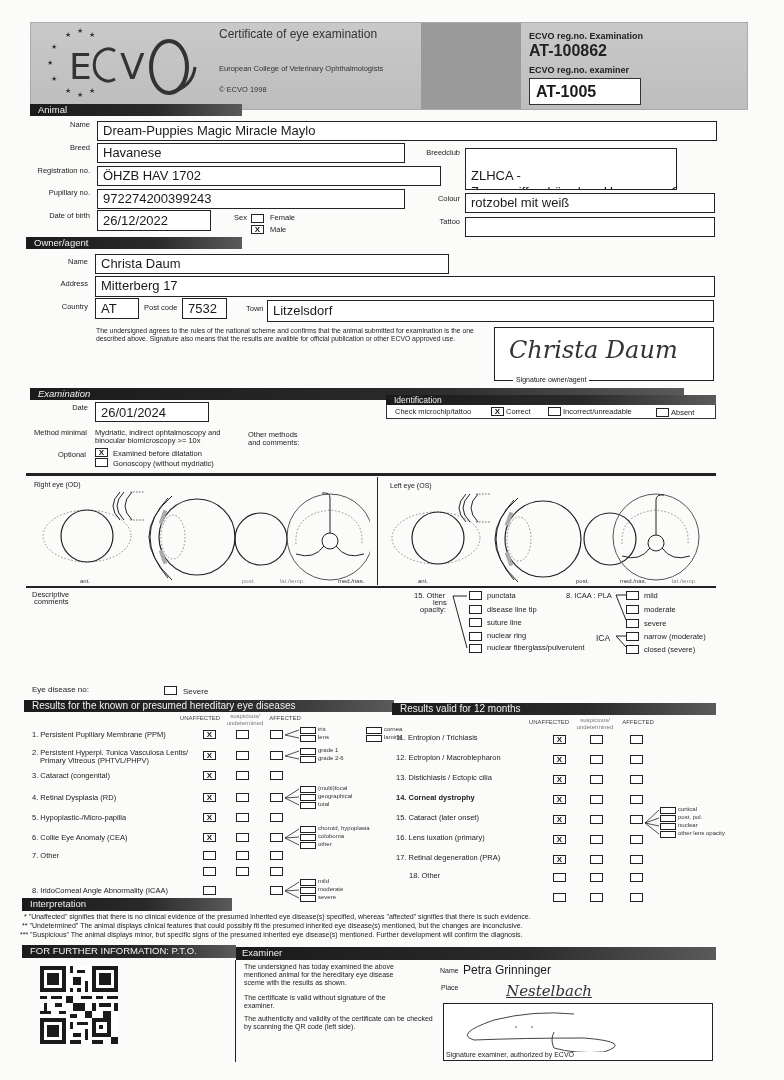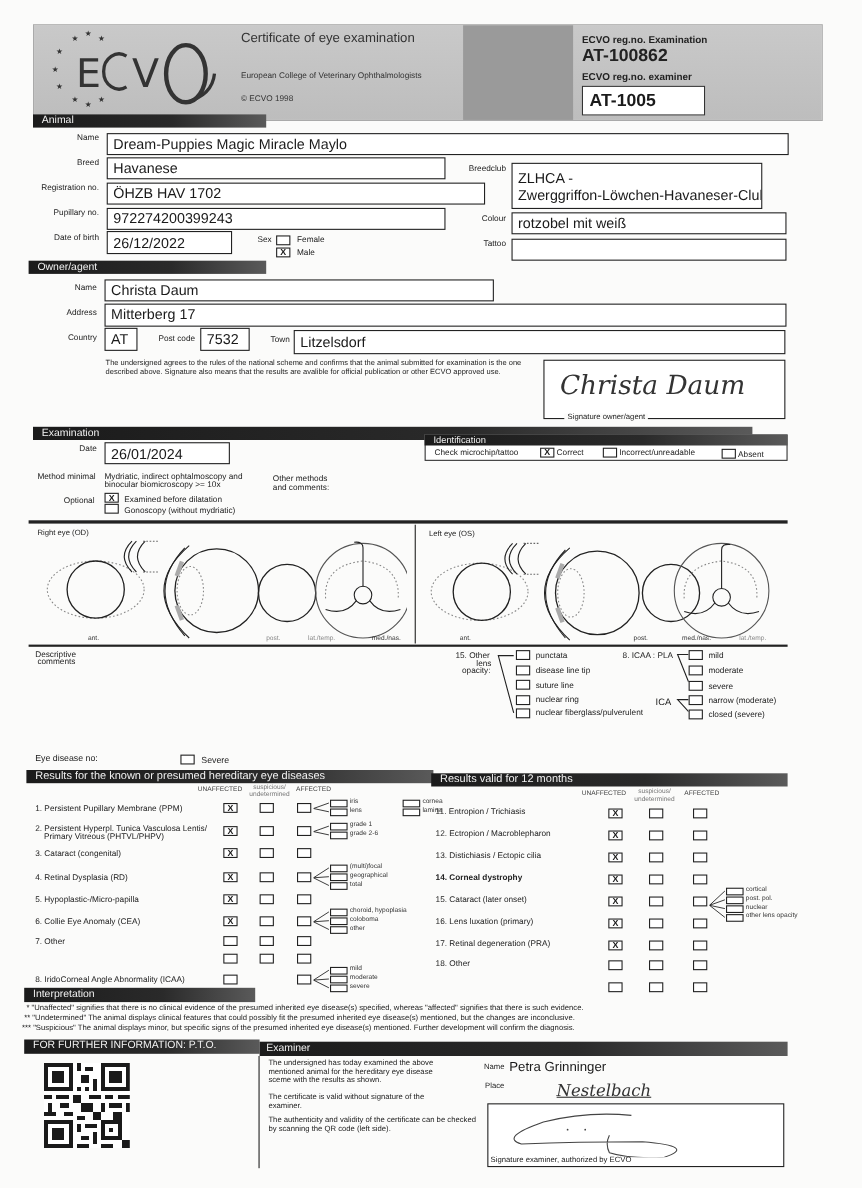--- a/index.html
+++ b/index.html
@@ -68,51 +68,51 @@
 <div class="lbl" style="left:10px;top:211px;width:80px;">Date of birth</div>
 <div class="box" style="left:97px;top:210px;width:114px;height:21px;padding-top:2px;">26/12/2022</div>
 
 <div class="small" style="left:234px;top:213px;">Sex</div>
 <div class="cb" style="left:251px;top:214px;"></div>
 <div class="small" style="left:270px;top:213px;">Female</div>
 <div class="cb" style="left:251px;top:225px;">X</div>
 <div class="small" style="left:270px;top:225px;">Male</div>
 
 <div class="lbl" style="left:400px;top:148px;width:60px;">Breedclub</div>
-<div class="box" style="left:465px;top:148px;width:228px;height:42px;padding-top:5px;line-height:16px;">
+<div class="box" style="left:465px;top:148px;width:212px;height:42px;padding-top:19px;line-height:16px;">
   <div>ZLHCA -</div>
   <div>Zwerggriffon-Löwchen-Havaneser-Club</div>
 </div>
 <div class="lbl" style="left:400px;top:194px;width:60px;">Colour</div>
 <div class="box" style="left:465px;top:193px;width:250px;height:20px;padding-top:1px;">rotzobel mit weiß</div>
 <div class="lbl" style="left:400px;top:217px;width:60px;">Tattoo</div>
 <div class="box" style="left:465px;top:217px;width:250px;height:20px;"></div>
 
 <div class="bar" style="left:26px;top:237px;width:216px;">Owner/agent</div>
 
 <div class="lbl" style="left:20px;top:257px;width:68px;">Name</div>
 <div class="box" style="left:95px;top:254px;width:354px;height:20px;padding-top:1px;">Christa Daum</div>
 
 <div class="lbl" style="left:20px;top:279px;width:68px;">Address</div>
 <div class="box" style="left:95px;top:276px;width:620px;height:21px;padding-top:1px;">Mitterberg 17</div>
 
 <div class="lbl" style="left:20px;top:302px;width:68px;">Country</div>
-<div class="box" style="left:95px;top:298px;width:30px;height:21px;padding-top:2px;">AT</div>
+<div class="box" style="left:95px;top:298px;width:44px;height:21px;padding-top:2px;">AT</div>
 <div class="small" style="left:144px;top:303px;">Post code</div>
 <div class="box" style="left:182px;top:298px;width:45px;height:21px;padding-top:2px;">7532</div>
 <div class="small" style="left:246px;top:304px;">Town</div>
 <div class="box" style="left:267px;top:300px;width:447px;height:22px;padding-top:2px;">Litzelsdorf</div>
 
 <div class="abs" style="left:96px;top:327px;width:386px;font-size:6.8px;line-height:7.6px;color:#222;">The undersigned agrees to the rules of the national scheme and confirms that the animal submitted for examination is the one described above. Signature also means that the results are avalible for official publication or other ECVO approved use.</div>
 <div class="abs" style="left:494px;top:327px;width:220px;height:54px;border:1px solid #222;background:#fff;">
   <div class="abs sig" style="left:14px;top:8px;font-size:24px;">Christa Daum</div>
   <div class="abs" style="left:18px;top:48px;font-size:7px;background:#fbfbfa;padding:0 3px;">Signature owner/agent</div>
 </div>
 
-<div class="bar" style="left:30px;top:388px;width:654px;">Examination</div>
+<div class="bar" style="left:30px;top:388px;width:654px;font-style:italic;">Examination</div>
 <div class="lbl" style="left:30px;top:403px;width:58px;">Date</div>
 <div class="box" style="left:95px;top:402px;width:114px;height:20px;padding-top:2px;">26/01/2024</div>
 
 <div class="small" style="left:34px;top:428px;">Method minimal</div>
 <div class="small" style="left:95px;top:428px;">Mydriatic, indirect ophtalmoscopy and</div>
 <div class="small" style="left:95px;top:436px;">binocular biomicroscopy &gt;= 10x</div>
 <div class="small" style="left:248px;top:430px;">Other methods</div>
 <div class="small" style="left:248px;top:438px;">and comments:</div>
 
 <div class="small" style="left:58px;top:450px;">Optional</div>
@@ -389,21 +389,21 @@
     <div class="cb" style="left:660px;top:831px;width:16px;height:7px;"></div>
     <div class="tiny" style="left:678px;top:830px;font-size:6px;">other lens opacity</div>
     <div class="row-label" style="left:396px;top:833px;">16. Lens luxation (primary)</div>
     <div class="cb" style="left:553px;top:835px;">X</div>
     <div class="cb" style="left:590px;top:835px;"></div>
     <div class="cb" style="left:630px;top:835px;"></div>
     <div class="row-label" style="left:396px;top:853px;">17. Retinal degeneration (PRA)</div>
     <div class="cb" style="left:553px;top:855px;">X</div>
     <div class="cb" style="left:590px;top:855px;"></div>
     <div class="cb" style="left:630px;top:855px;"></div>
-    <div class="row-label" style="left:396px;top:871px;">18. Other</div>
+    <div class="row-label" style="left:409px;top:871px;">18. Other</div>
     <div class="cb" style="left:553px;top:873px;"></div>
     <div class="cb" style="left:590px;top:873px;"></div>
     <div class="cb" style="left:630px;top:873px;"></div>
     <div class="cb" style="left:553px;top:893px;"></div>
     <div class="cb" style="left:590px;top:893px;"></div>
     <div class="cb" style="left:630px;top:893px;"></div>
   </div>
 
 <div class="bar" style="left:22px;top:898px;width:210px;height:13px;font-size:9.5px;">Interpretation</div>
 <div class="abs" style="left:24px;top:913px;font-size:7px;white-space:nowrap;">* "Unaffected" signifies that there is no clinical evidence of the presumed inherited eye disease(s) specified, whereas "affected" signifies that there is such evidence.</div>

